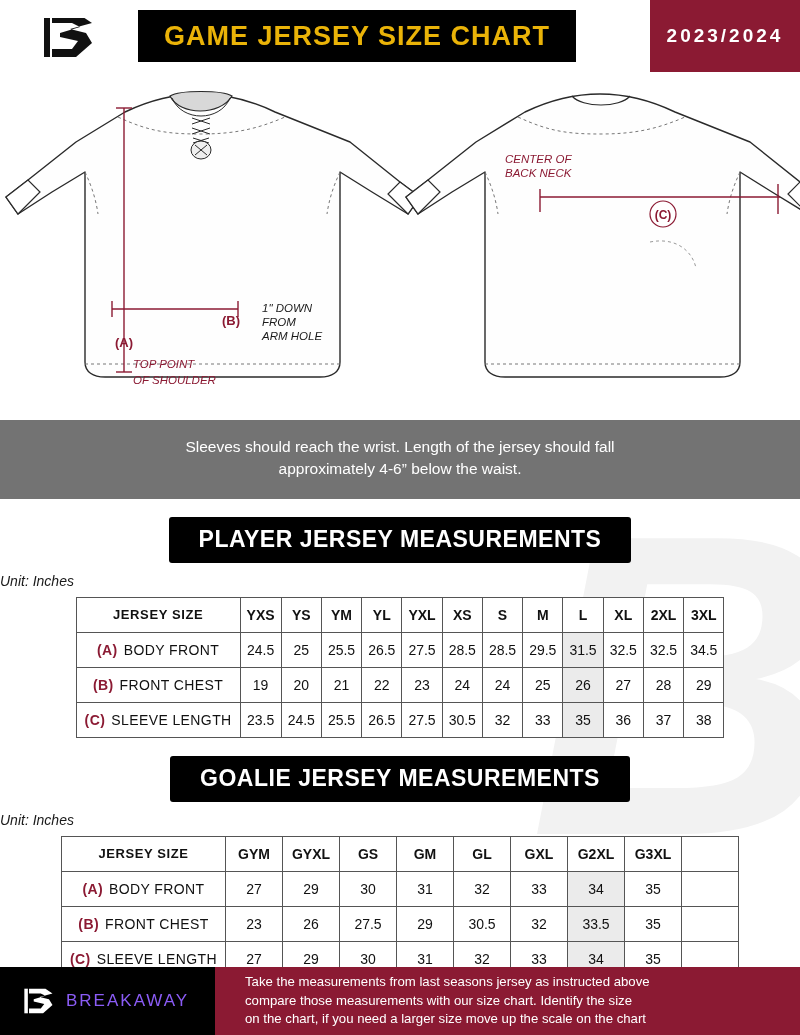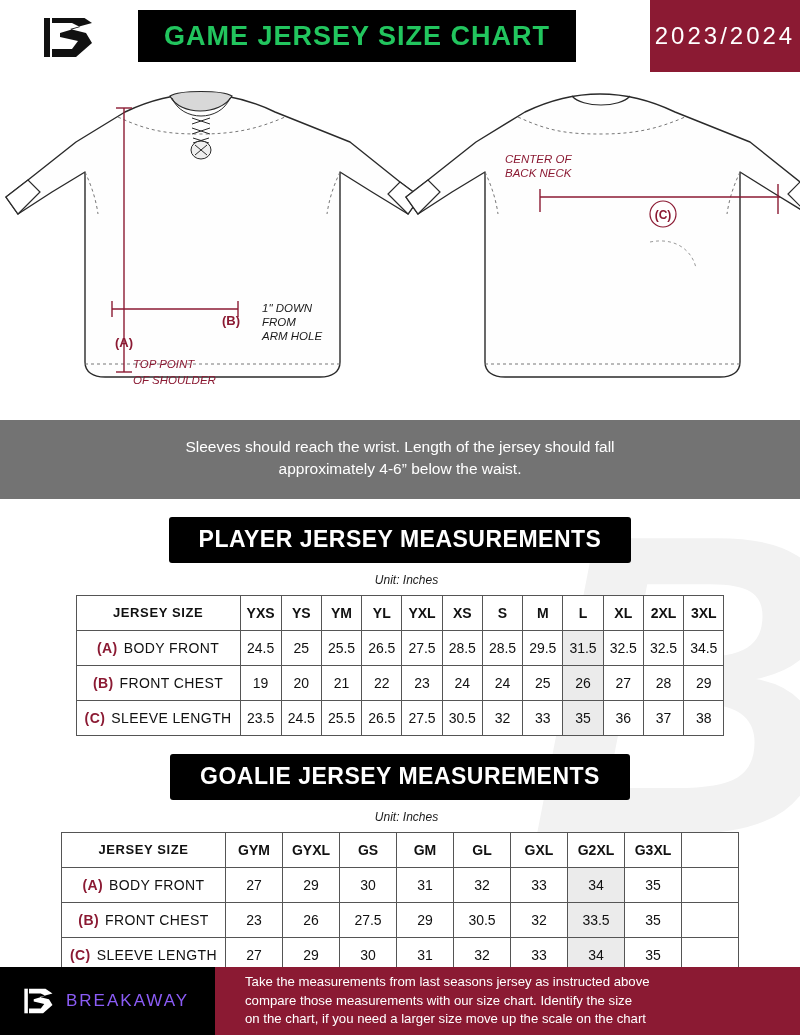--- a/index.html
+++ b/index.html
@@ -43,31 +43,31 @@
   }
   .logo-mark {
     position: relative; z-index: 3;
     width: 58px; height: 46px;
   }
   .hdr-title {
     flex: 1; background: #ffffff; display: flex; align-items: center;
     position: relative;
   }
   .hdr-title-inner {
-    background: #000; color: #22c55e;
+    background: #000; color: #eab308;
     height: 52px; margin-left: 0px;
     display: flex; align-items: center; padding: 0 26px;
     font-size: 27px; font-weight: 700; letter-spacing: 1px;
     white-space: nowrap;
     clip-path: polygon(0 0, 100% 0, 100% 100%, 0 100%);
   }
   .hdr-year {
     width: 150px; background: #8b1a33; color: #fff;
     display: flex; align-items: center; justify-content: center;
-    font-size: 24px; font-weight: 400; letter-spacing: 3px;
+    font-size: 19px; font-weight: 700; letter-spacing: 3px;
   }
   .hdr-top-strip {
     position: absolute; left: 0; top: 0; width: 215px; height: 10px; background: #8b1a33;
   }
 
   
   .diagram {
     position: relative; z-index: 2;
     height: 348px;
     background: #ffffff;
@@ -86,22 +86,22 @@
   
   .section { position: relative; z-index: 2; }
   .sec-title-wrap { display: flex; justify-content: center; padding-top: 18px; }
   .sec-title {
     background: #000; color: #fff;
     font-size: 23px; font-weight: 700; letter-spacing: 0.5px;
     padding: 9px 30px 10px;
     border-radius: 3px;
   }
   .unit {
-    text-align: center; font-style: italic; font-size: 12px;
-    margin: 10px 0 8px; color: #1a1a1a; padding-left: 13px;
+    font-style: italic; font-size: 14px;
+    margin: 10px 0 8px; color: #1a1a1a;
   }
 
   table.sizes {
     border-collapse: collapse;
     margin: 0 auto;
     background: #fff;
     font-size: 13px;
   }
   table.sizes td, table.sizes th {
     border: 1px solid #555;

